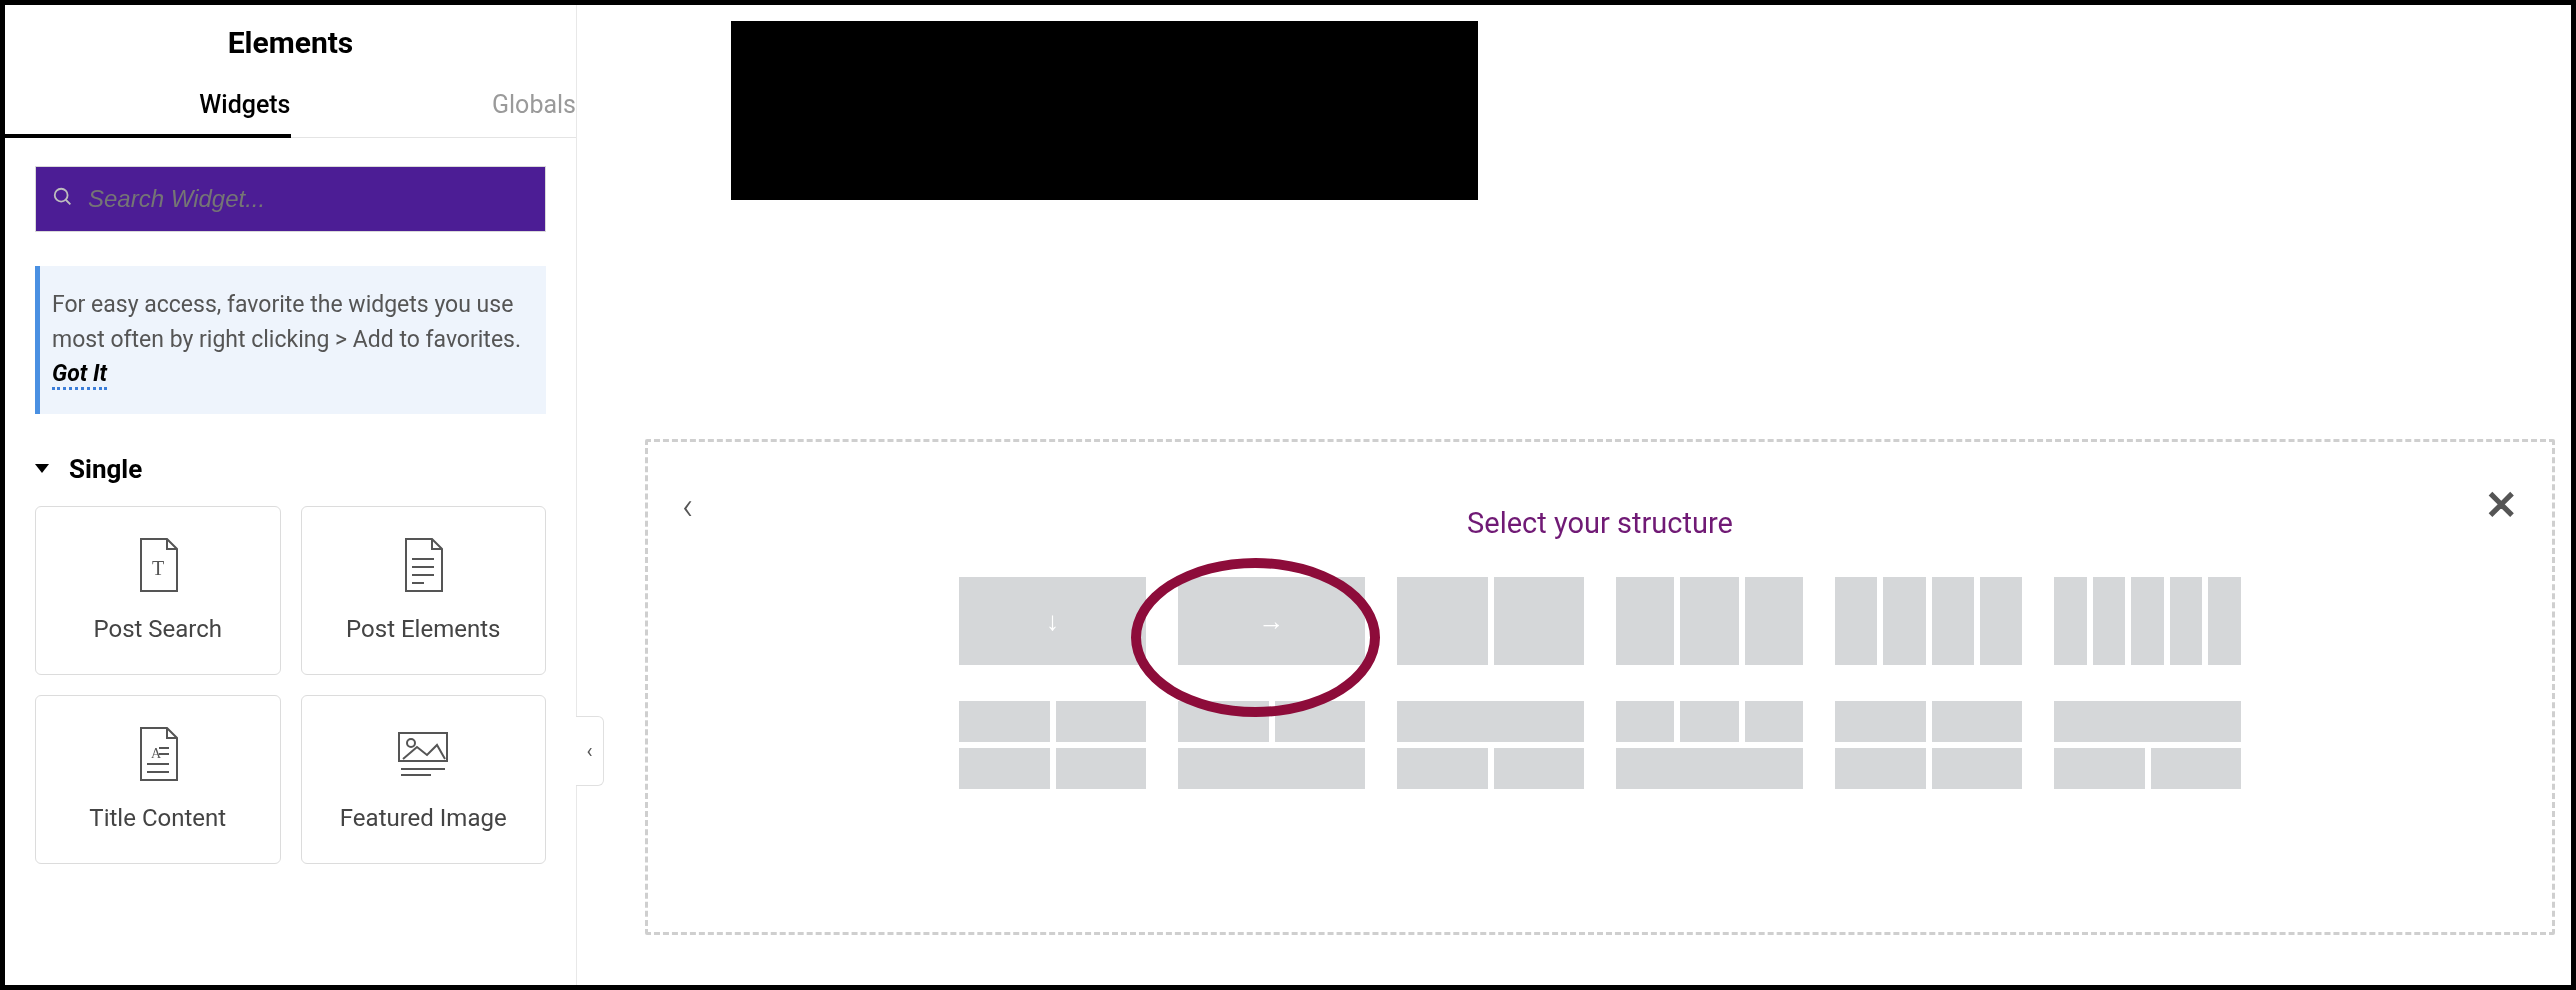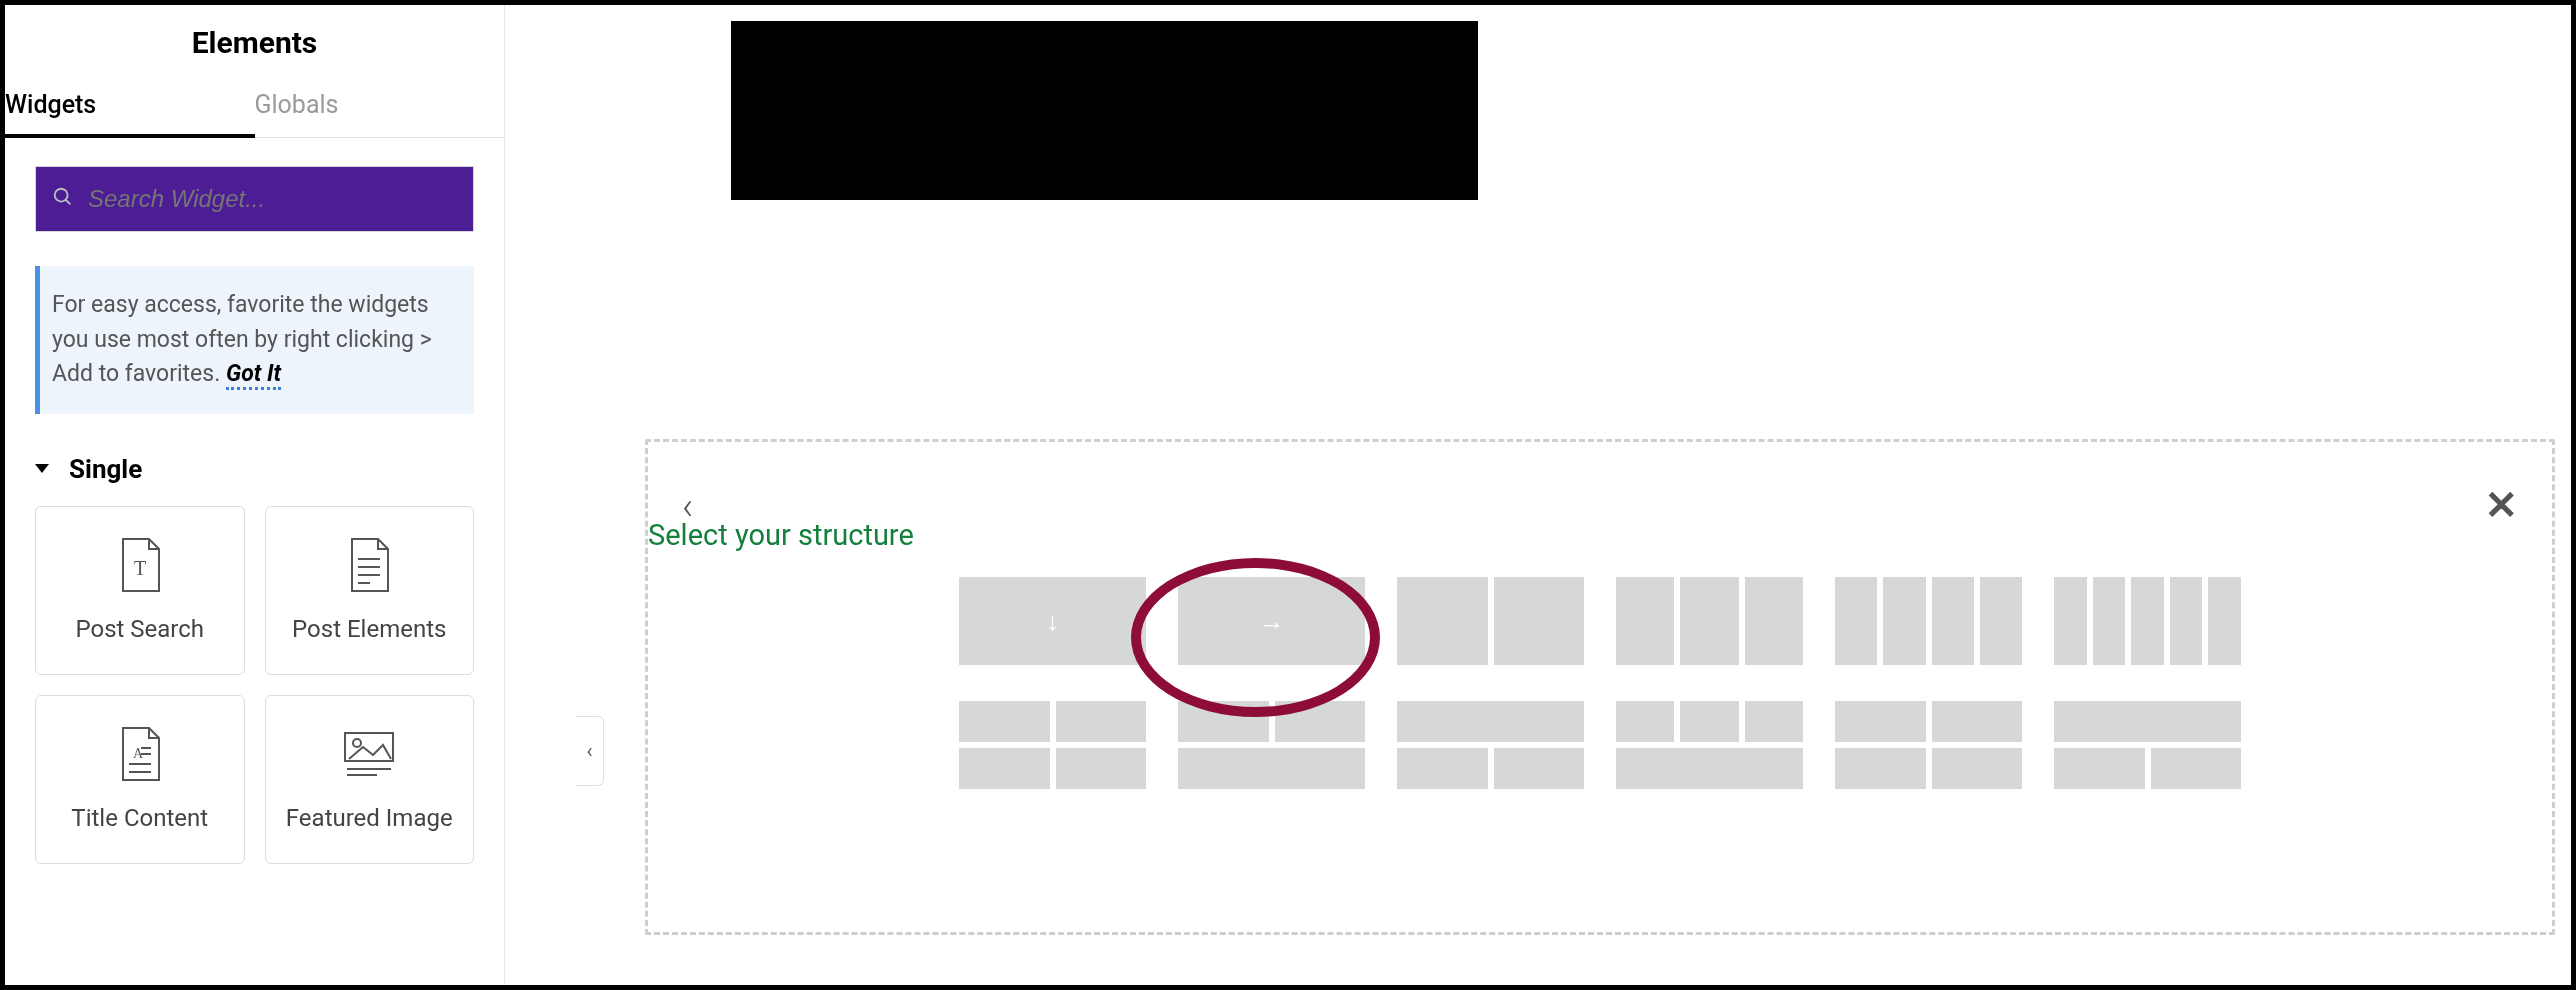--- a/index.html
+++ b/index.html
@@ -7,41 +7,41 @@
   .viewport {
     width:2576px;
     height:990px;
     border:5px solid #000;
     position:relative;
     overflow:hidden;
   }
   .sidebar {
     position:absolute;
     left:0; top:0;
-    width:500px;
+    width:572px;
     height:100%;
     border-right:1px solid #e8e8e8;
     background:#fff;
     display:flex;
     flex-direction:column;
   }
   .panel-title {
     text-align:center;
     font-size:30px;
     font-weight:700;
     color:#000;
     padding:20px 0 14px 0;
   }
   .tabs {
     display:flex;
     border-bottom:1px solid #e4e4e4;
   }
   .tab {
     flex:1;
-    text-align:left;
+    text-align:right;
     padding:16px 0 18px 0;
     font-size:25px;
     color:#9a9a9a;
     cursor:pointer;
     position:relative;
   }
   .tab.active {
     color:#000;
     font-weight:500;
   }
@@ -184,25 +184,25 @@
     font-weight:300;
   }
   .sp-close {
     font-size:40px;
     color:#555;
     cursor:pointer;
     font-weight:700;
   }
   .sp-title {
     position:absolute;
-    top:76px;
+    top:64px;
     left:0; right:0;
-    text-align:left;
+    text-align:center;
     font-size:29px;
-    color:#15803d;
+    color:#701a75;
   }
   .struct-grid {
     position:absolute;
     top:135px;
     left:50%;
     transform:translateX(-50%);
     display:grid;
     grid-template-columns:repeat(6, 187px);
     grid-template-rows:88px 88px;
     row-gap:36px;

